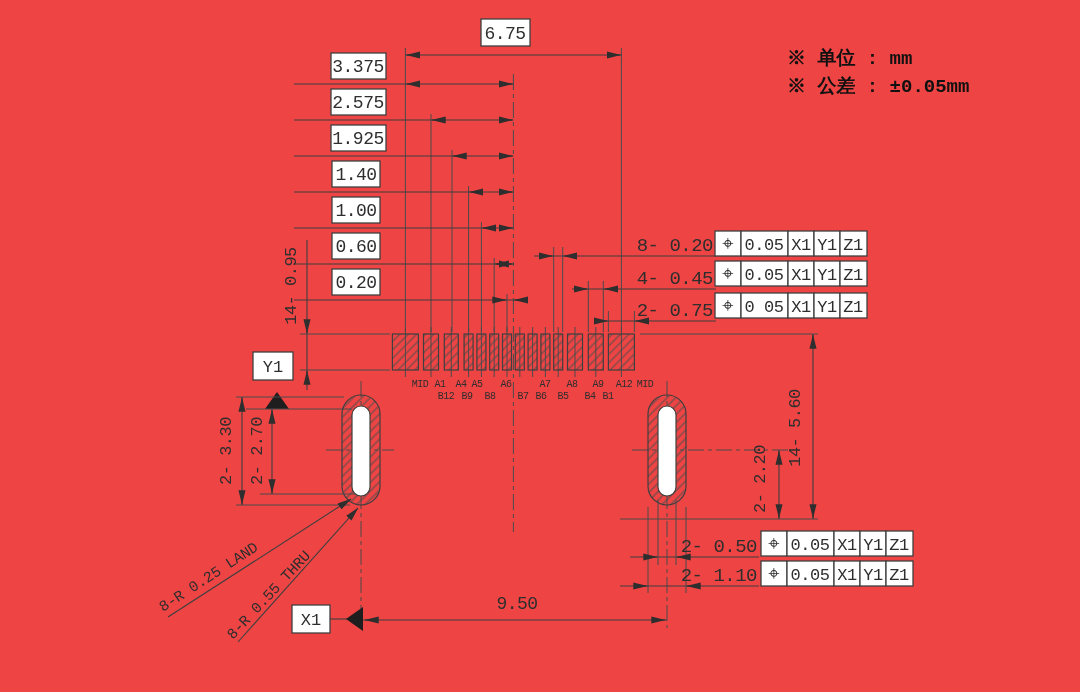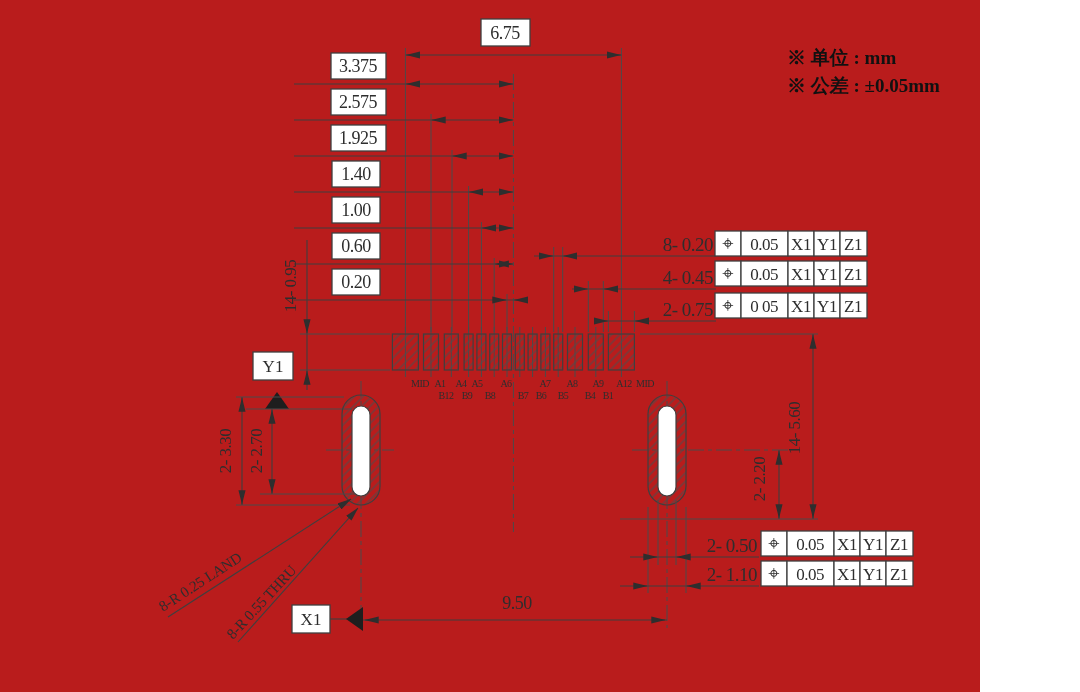--- a/index.html
+++ b/index.html
@@ -1,18 +1,18 @@
 <!DOCTYPE html>
 <html><head>
 <meta charset="utf-8">
 <style>
   html,body{margin:0;padding:0;background:#ffffff;}
   .stage{
-    position:relative;width:980px;height:692px;background:#b91c1c;overflow:hidden;
-    font-family:Liberation Serif, serif;
+    position:relative;width:1080px;height:692px;background:#ef4444;overflow:hidden;
+    font-family:Liberation Mono, monospace;
   }
   svg{position:absolute;left:0;top:0;}
   svg text{fill:#2e2e2e;}
   .dimtxt{font-size:18px;letter-spacing:-0.5px;}
   .dimtxt-sm{font-size:17px;letter-spacing:-0.5px;}
   .callout{font-size:19px;letter-spacing:-0.5px;}
   .fcf-t{font-size:17px;letter-spacing:-0.5px;}
   .fcf-sym{font-size:20px;}
   .pin{font-size:10px;letter-spacing:-0.5px;}
   .datum{font-size:17px;}

